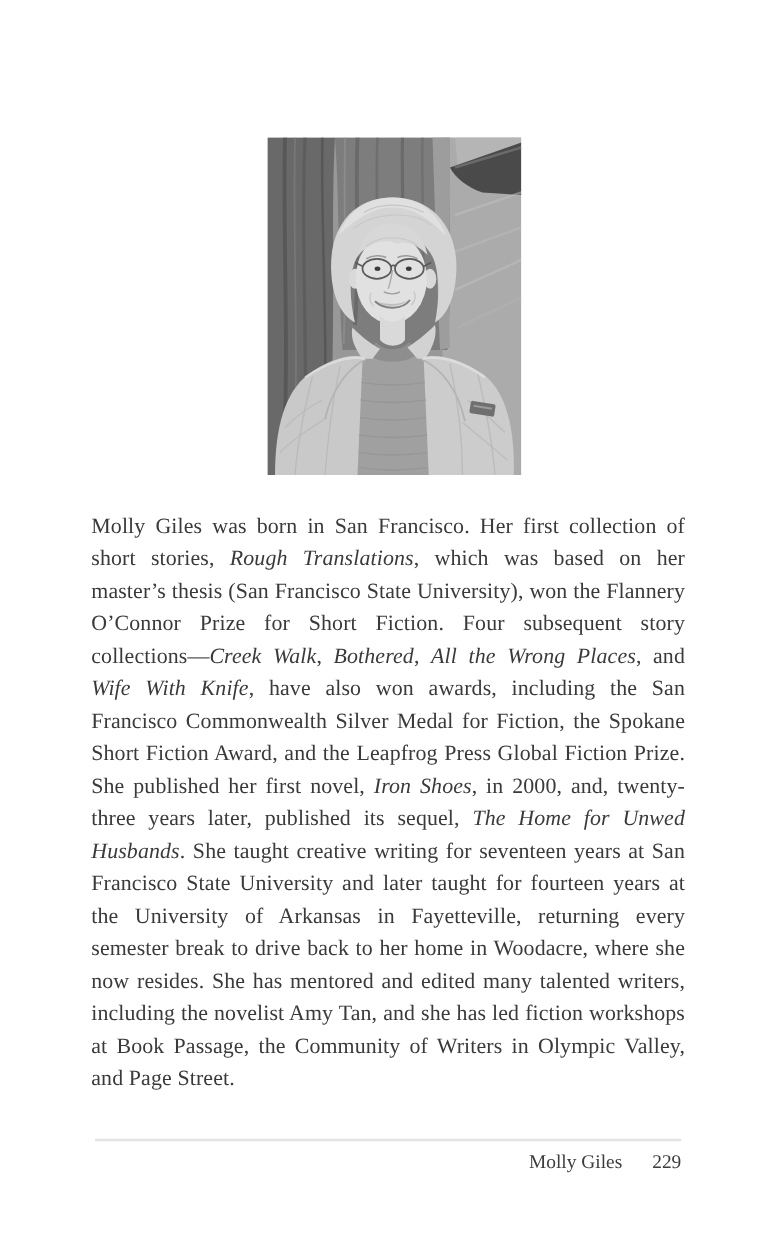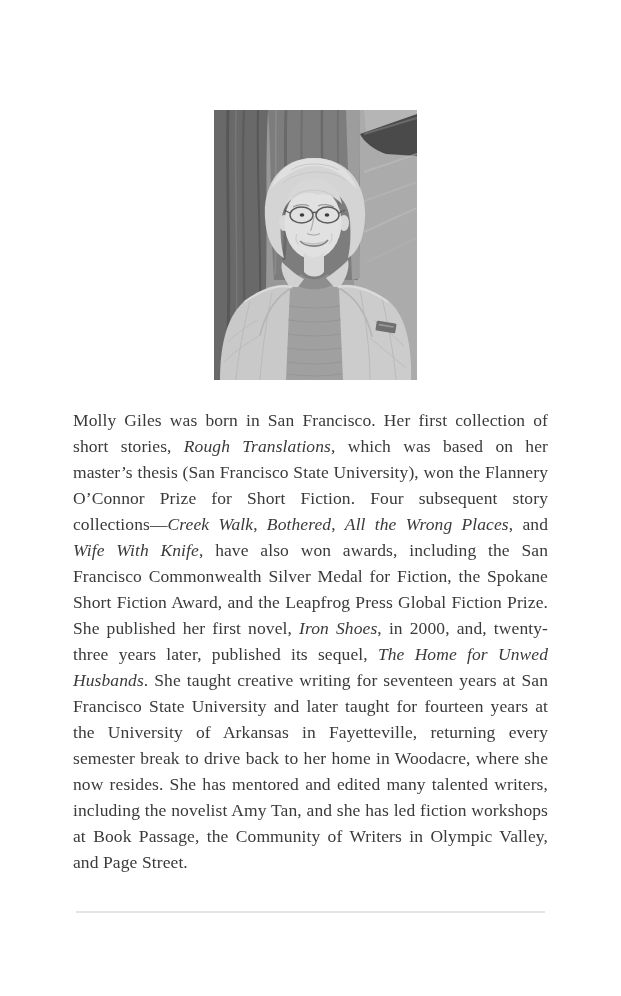--- a/index.html
+++ b/index.html
@@ -158,14 +158,17 @@
 
       <path d="M30 192 C46 181 64 174 78 177" stroke="#e2e2e2" stroke-width="2" fill="none" opacity="0.7"></path>
       <path d="M124 177 C140 174 158 181 174 192" stroke="#e2e2e2" stroke-width="2" fill="none" opacity="0.7"></path>
     </svg>
   </figure>
 
   <p class="bio"><span>Molly Giles was born in San Francisco. Her first collection of short stories, </span><em>Rough Translations</em><span>, which was based on her master’s thesis (San Francisco State University), won the Flannery O’Connor Prize for Short Fiction. Four subsequent story collections—</span><em>Creek Walk</em><span>, </span><em>Bothered</em><span>, </span><em>All the Wrong Places</em><span>, and </span><em>Wife With Knife</em><span>, have also won awards, including the San Francisco Commonwealth Silver Medal for Fiction, the Spokane Short Fiction Award, and the Leapfrog Press Global Fiction Prize. She published her first novel, </span><em>Iron Shoes</em><span>, in 2000, and, twenty-three years later, published its sequel, </span><em>The Home for Unwed Husbands</em><span>. She taught creative writing for seventeen years at San Francisco State University and later taught for fourteen years at the University of Arkansas in Fayetteville, returning every semester break to drive back to her home in Woodacre, where she now resides. She has mentored and edited many talented writers, including the novelist Amy Tan, and she has led fiction workshops at Book Passage, the Community of Writers in Olympic Valley, and Page Street.</span></p>
 
   <div class="footer-rule"></div>
 
+  <div class="footer-text">
+    <span>Molly Giles</span><span class="page-num">229</span>
+  </div>
 
 </div>
 
 </body></html>

